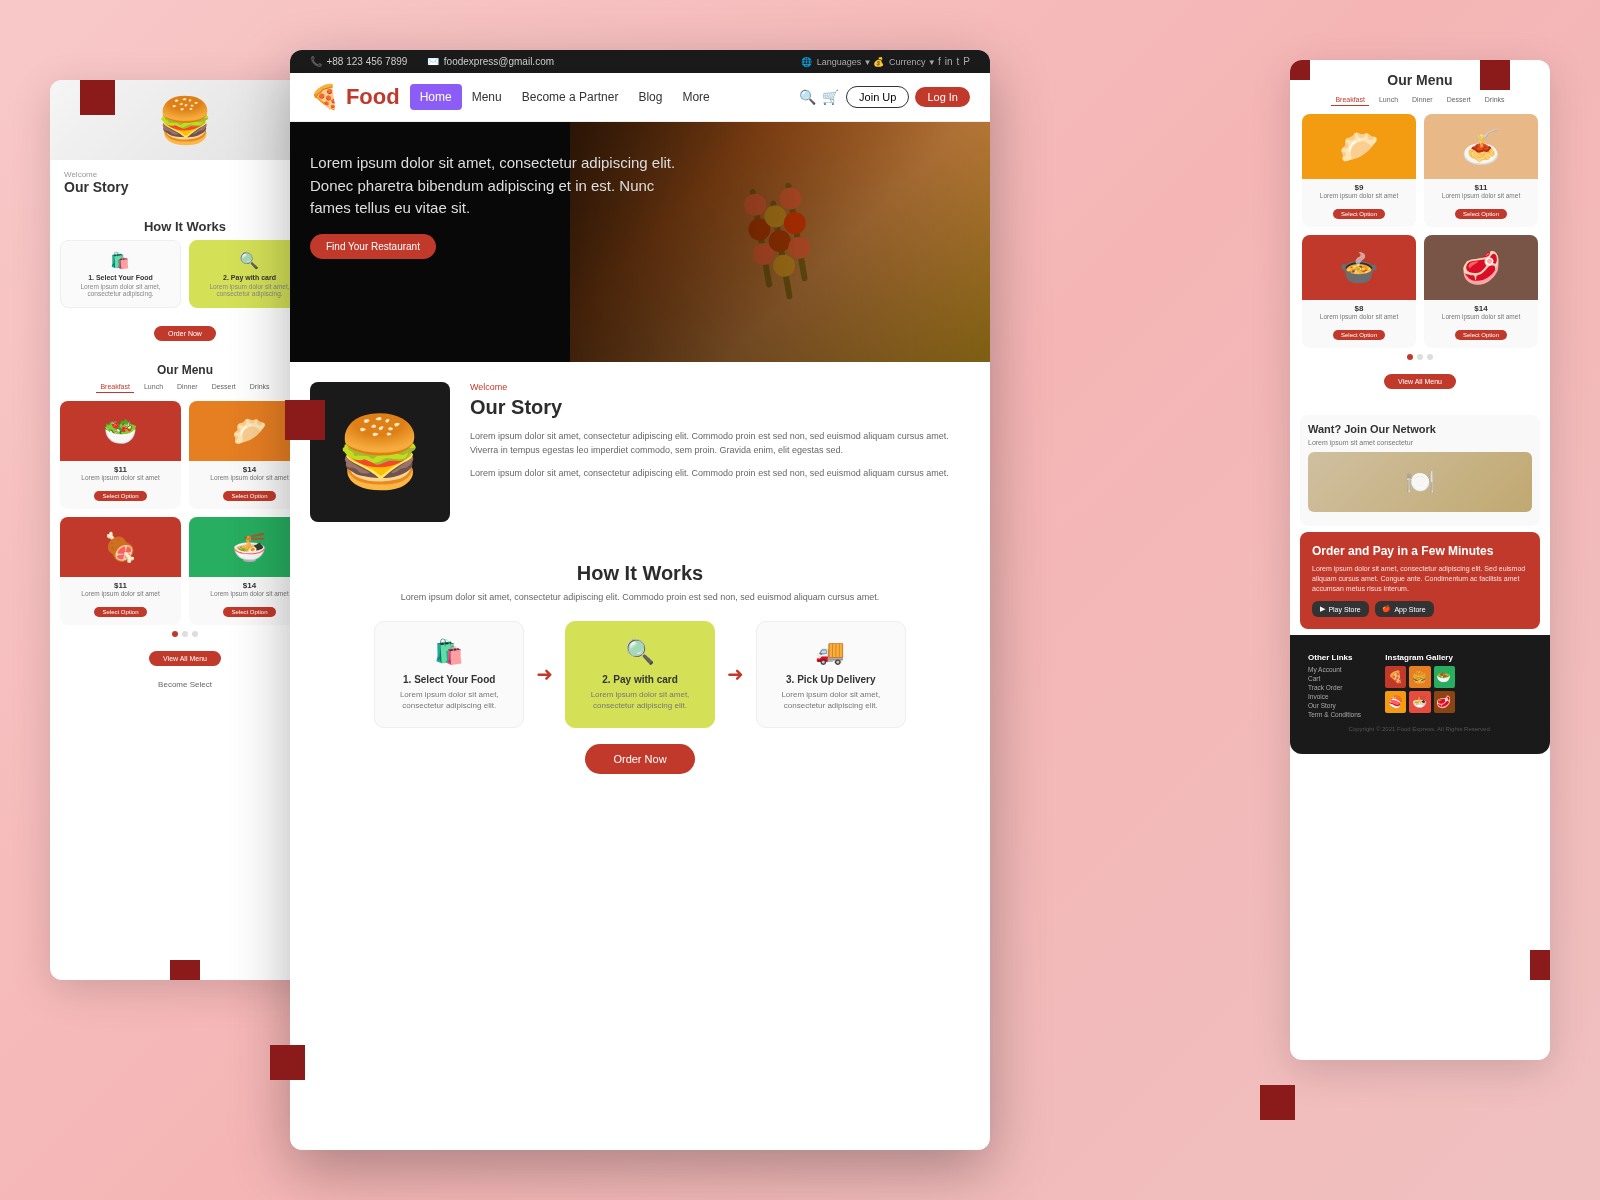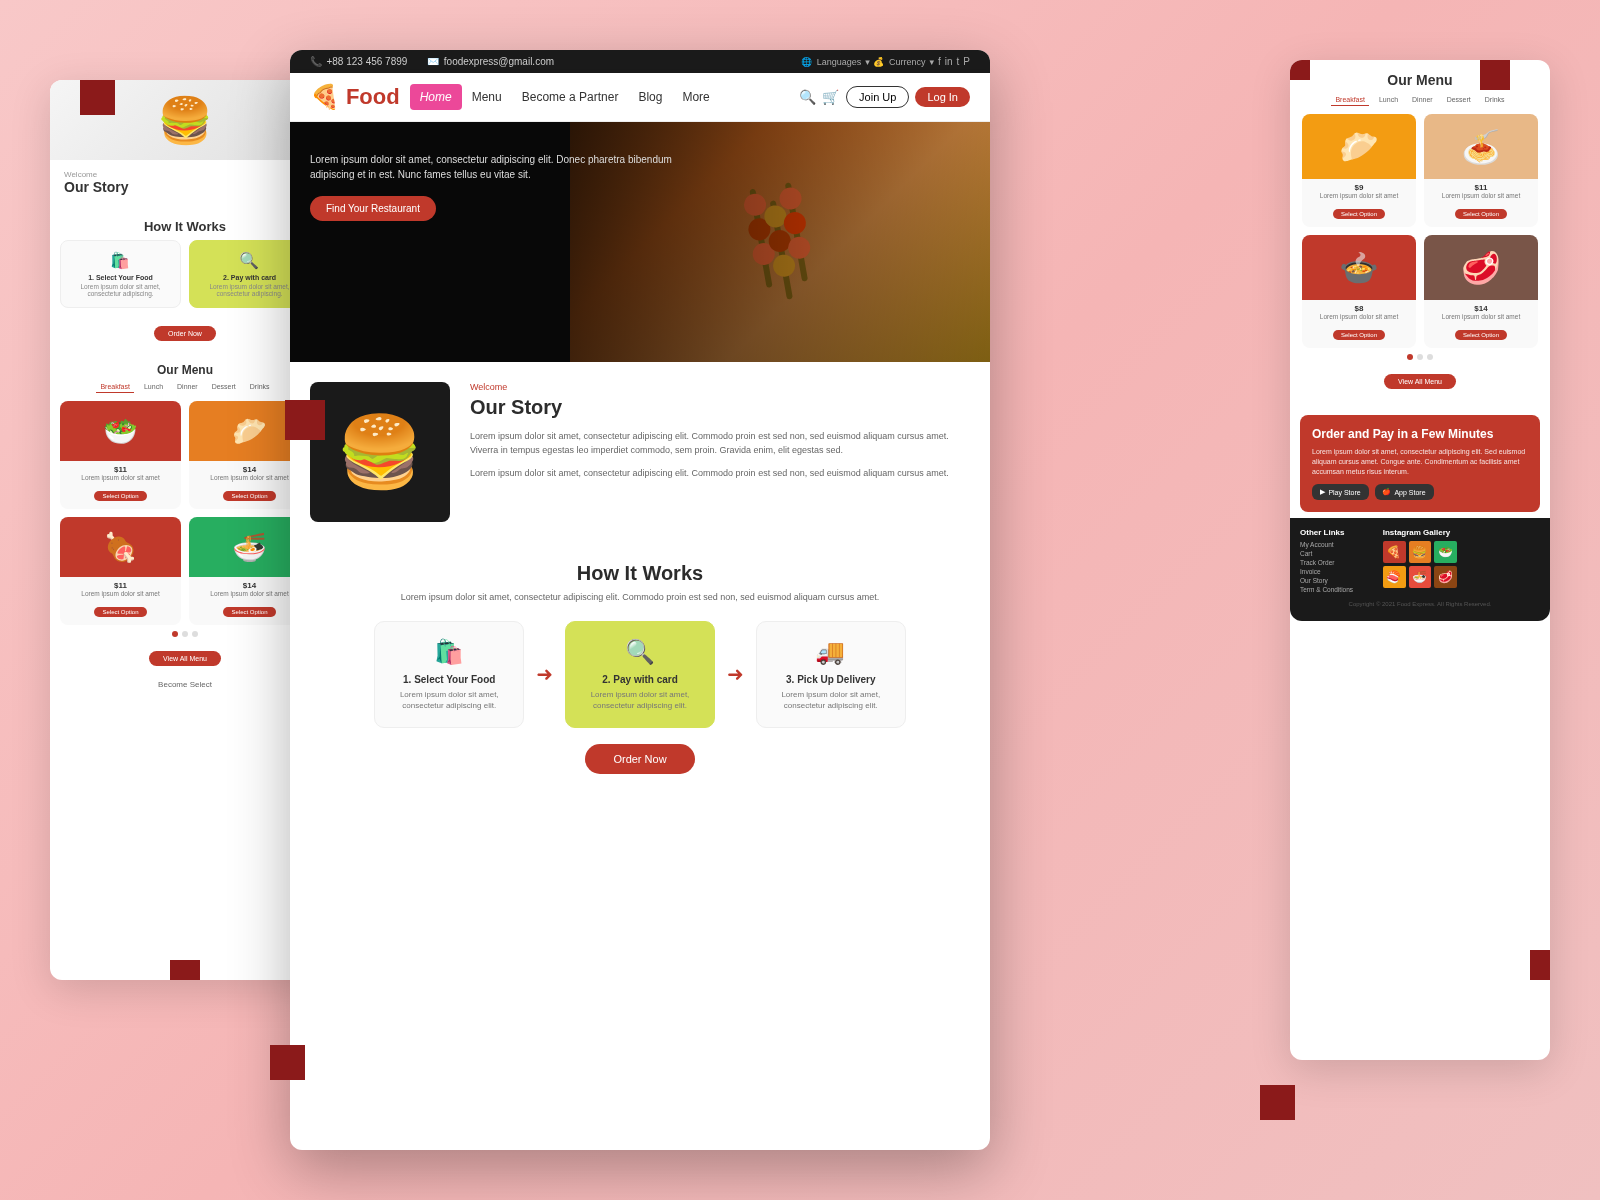--- a/index.html
+++ b/index.html
@@ -90,24 +90,23 @@
     .logo-icon { font-size: 24px; }
     .nav-links { display: flex; align-items: center; gap: 0; flex: 1; }
     .nav-link {
       padding: 6px 10px;
       font-size: 12px;
       color: #333;
       cursor: pointer;
       white-space: nowrap;
     }
     .nav-link.active {
-      background: #ec4899;
+      background: #8b5cf6;
       color: #fff;
       border-radius: 4px;
-      font-style: italic;
     }
     .nav-actions { display: flex; align-items: center; gap: 6px; margin-left: auto; }
     .btn-signup {
       border: 1px solid #333;
       border-radius: 20px;
       padding: 4px 12px;
       font-size: 11px;
       background: transparent;
       cursor: pointer;
     }
@@ -153,21 +152,21 @@
       width: 55%;
     }
     .hero-title {
       font-size: 22px;
       font-weight: 800;
       color: #fff;
       line-height: 1.2;
       margin-bottom: 10px;
     }
     .hero-desc {
-      font-size: 10px;
+      font-size: 15px;
       color: #ddd;
       line-height: 1.5;
       margin-bottom: 14px;
     }
     .btn-find {
       background: #c0392b;
       color: #fff;
       border: none;
       border-radius: 20px;
       padding: 7px 16px;
@@ -483,21 +482,21 @@
       cursor: pointer;
       display: flex;
       align-items: center;
       gap: 3px;
     }
 
     
     .right-footer {
       background: #1a1a1a;
       margin: 6px 0 16px;
-      padding: 10px;
+      padding: 18px;
       border-radius: 0 0 12px 12px;
     }
     .right-footer-grid { display: grid; grid-template-columns: 1fr 1fr 1fr; gap: 8px; }
     .footer-col-title { font-size: 8px; font-weight: 700; color: #fff; margin-bottom: 4px; }
     .footer-link { font-size: 6.5px; color: #aaa; margin-bottom: 2px; cursor: pointer; }
     .footer-contact-val { font-size: 6.5px; color: #aaa; margin-bottom: 2px; }
 
     
     .insta-grid { display: grid; grid-template-columns: 1fr 1fr 1fr; gap: 3px; margin-top: 4px; }
     .insta-item {
@@ -827,20 +826,27 @@
     </div>
 
     <div class="dots">
       <div class="dot active"></div>
       <div class="dot"></div>
       <div class="dot"></div>
     </div>
     <button class="right-view-btn">View All Menu</button>
   </div>
 
+  <div class="right-become">
+    <div class="right-become-title">Want? Join Our Network</div>
+    <div style="font-size:7px; color:#777; margin-bottom:6px;">Lorem ipsum sit amet consectetur</div>
+    <div class="right-become-img">
+      <div class="restaurant-interior">🍽️</div>
+    </div>
+  </div>
 
   <div class="right-order-pay">
     <div class="right-order-title">Order and Pay in a Few Minutes</div>
     <div class="right-order-text">Lorem ipsum dolor sit amet, consectetur adipiscing elit. Sed euismod aliquam cursus amet. Congue ante. Condimentum ac facilisis amet accumsan metus risus interum.</div>
     <div class="app-btns">
       <button class="app-btn">
         <span>▶</span>
         <span>Play Store</span>
       </button>
       <button class="app-btn">

